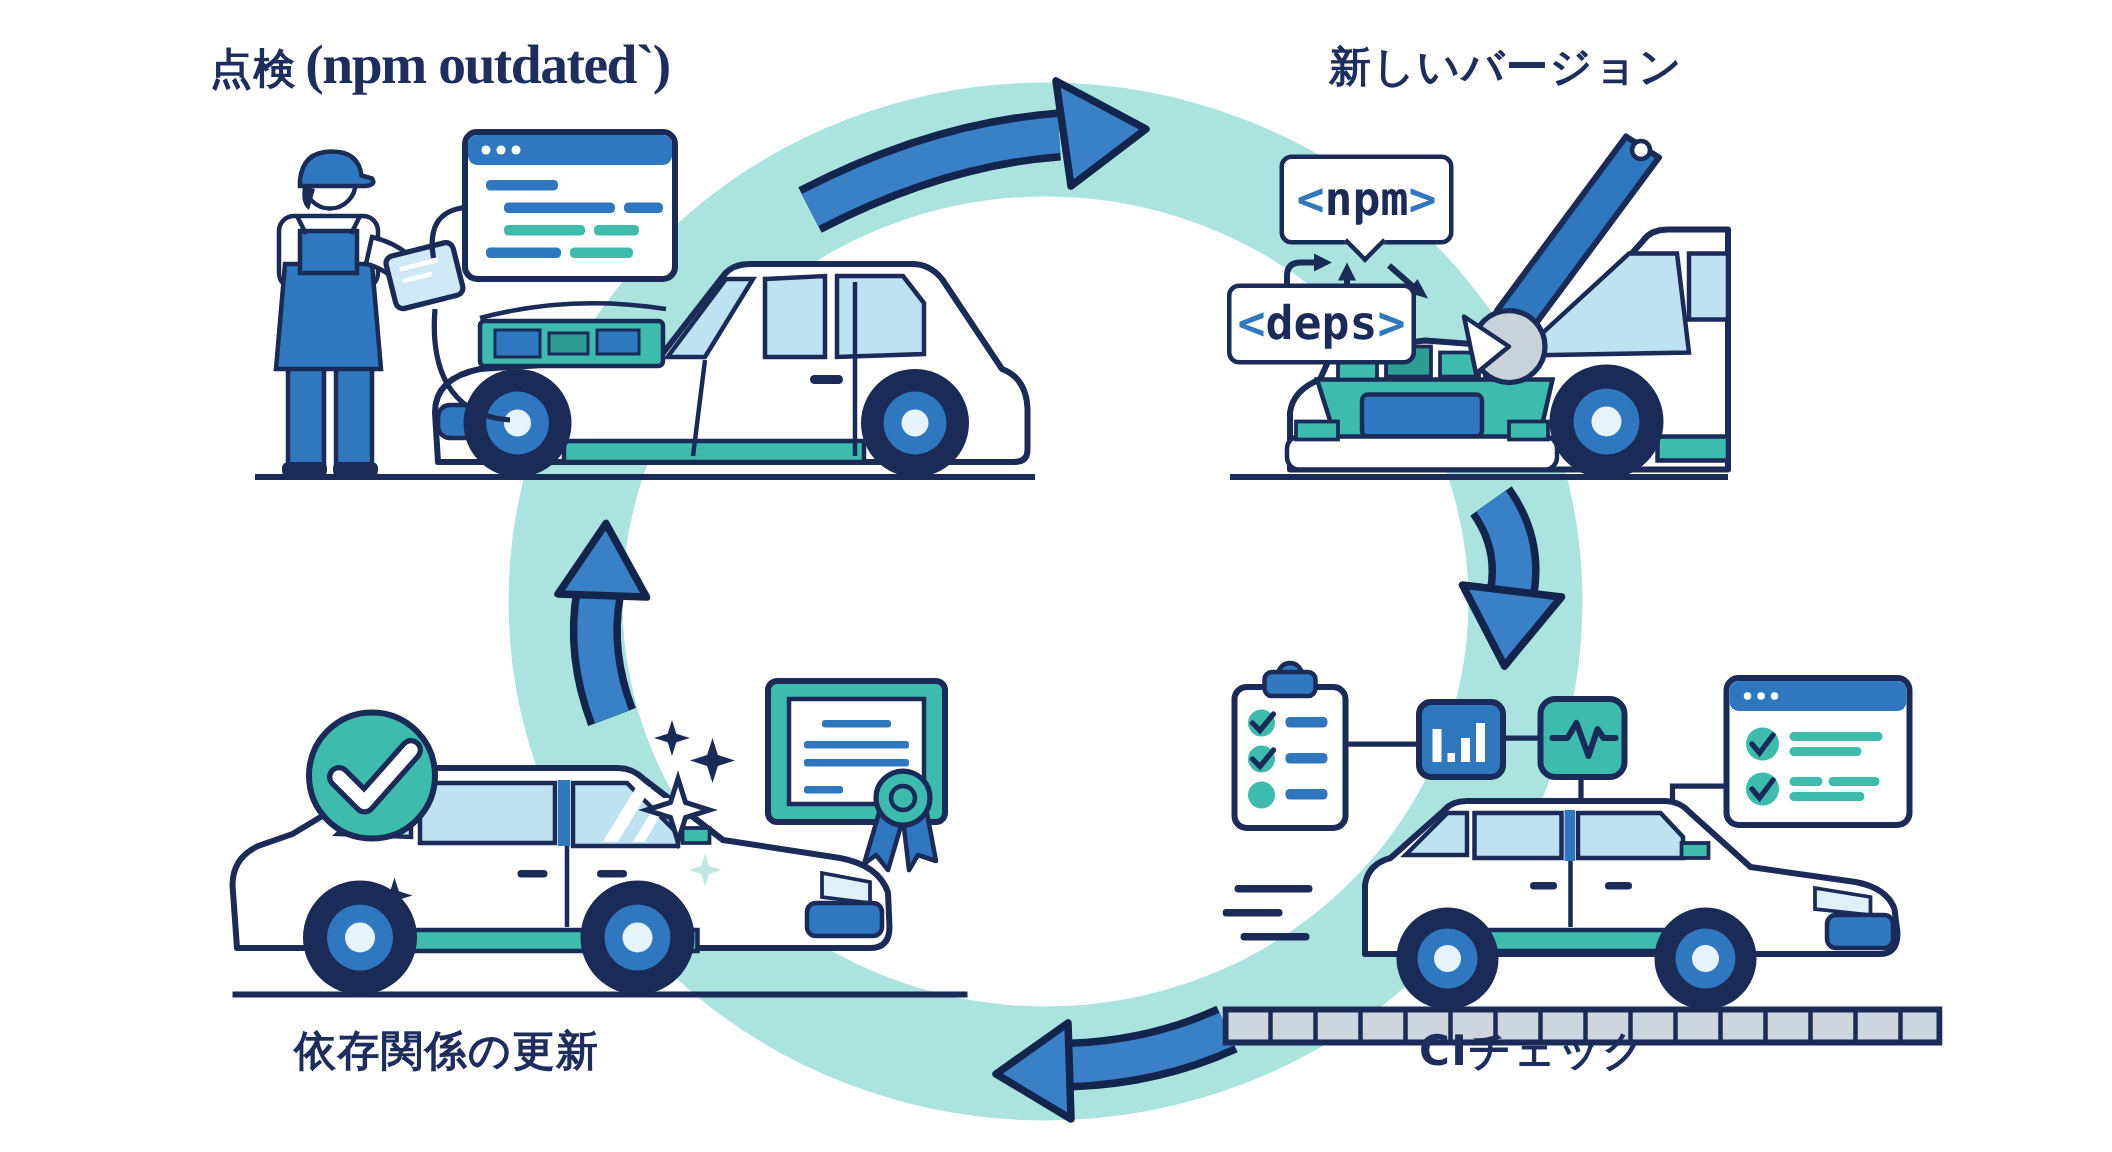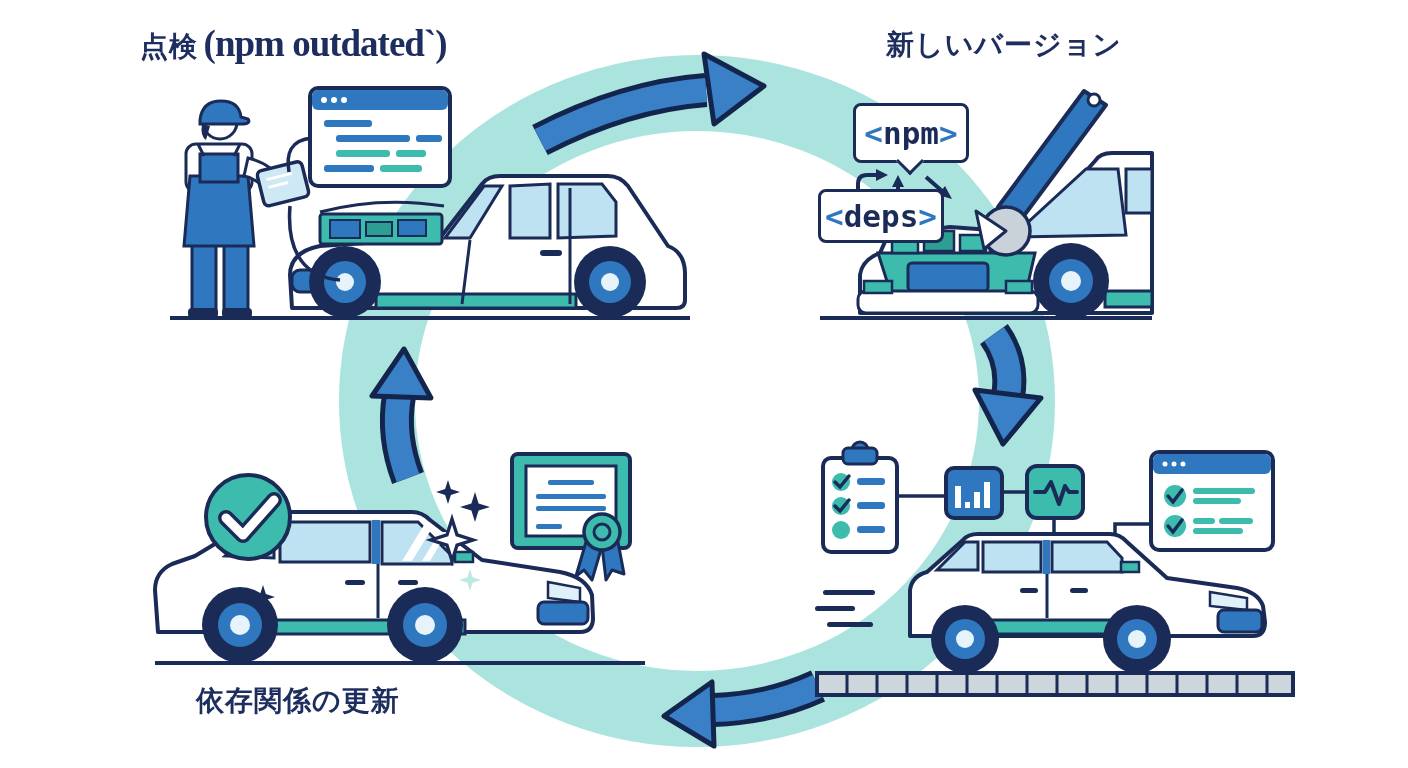--- a/index.html
+++ b/index.html
@@ -321,17 +321,20 @@
       <span class="br">&gt;</span>
   </div>
 
   <div class="title" style="left:140px;top:22px">
     <span class="jp">点検</span>
     <span class="code">(npm outdated`)</span>
   </div>
   <div class="title" style="left:886px;top:26px">
     <span class="jp">新しいバージョン</span>
   </div>
+  <div class="title" style="left:946px;top:682px">
+    <span class="jp">CIチェック</span>
+  </div>
   <div class="title" style="left:196px;top:682px">
     <span class="jp">依存関係の更新</span>
   </div>
 
 </div>
 
 </body></html>

